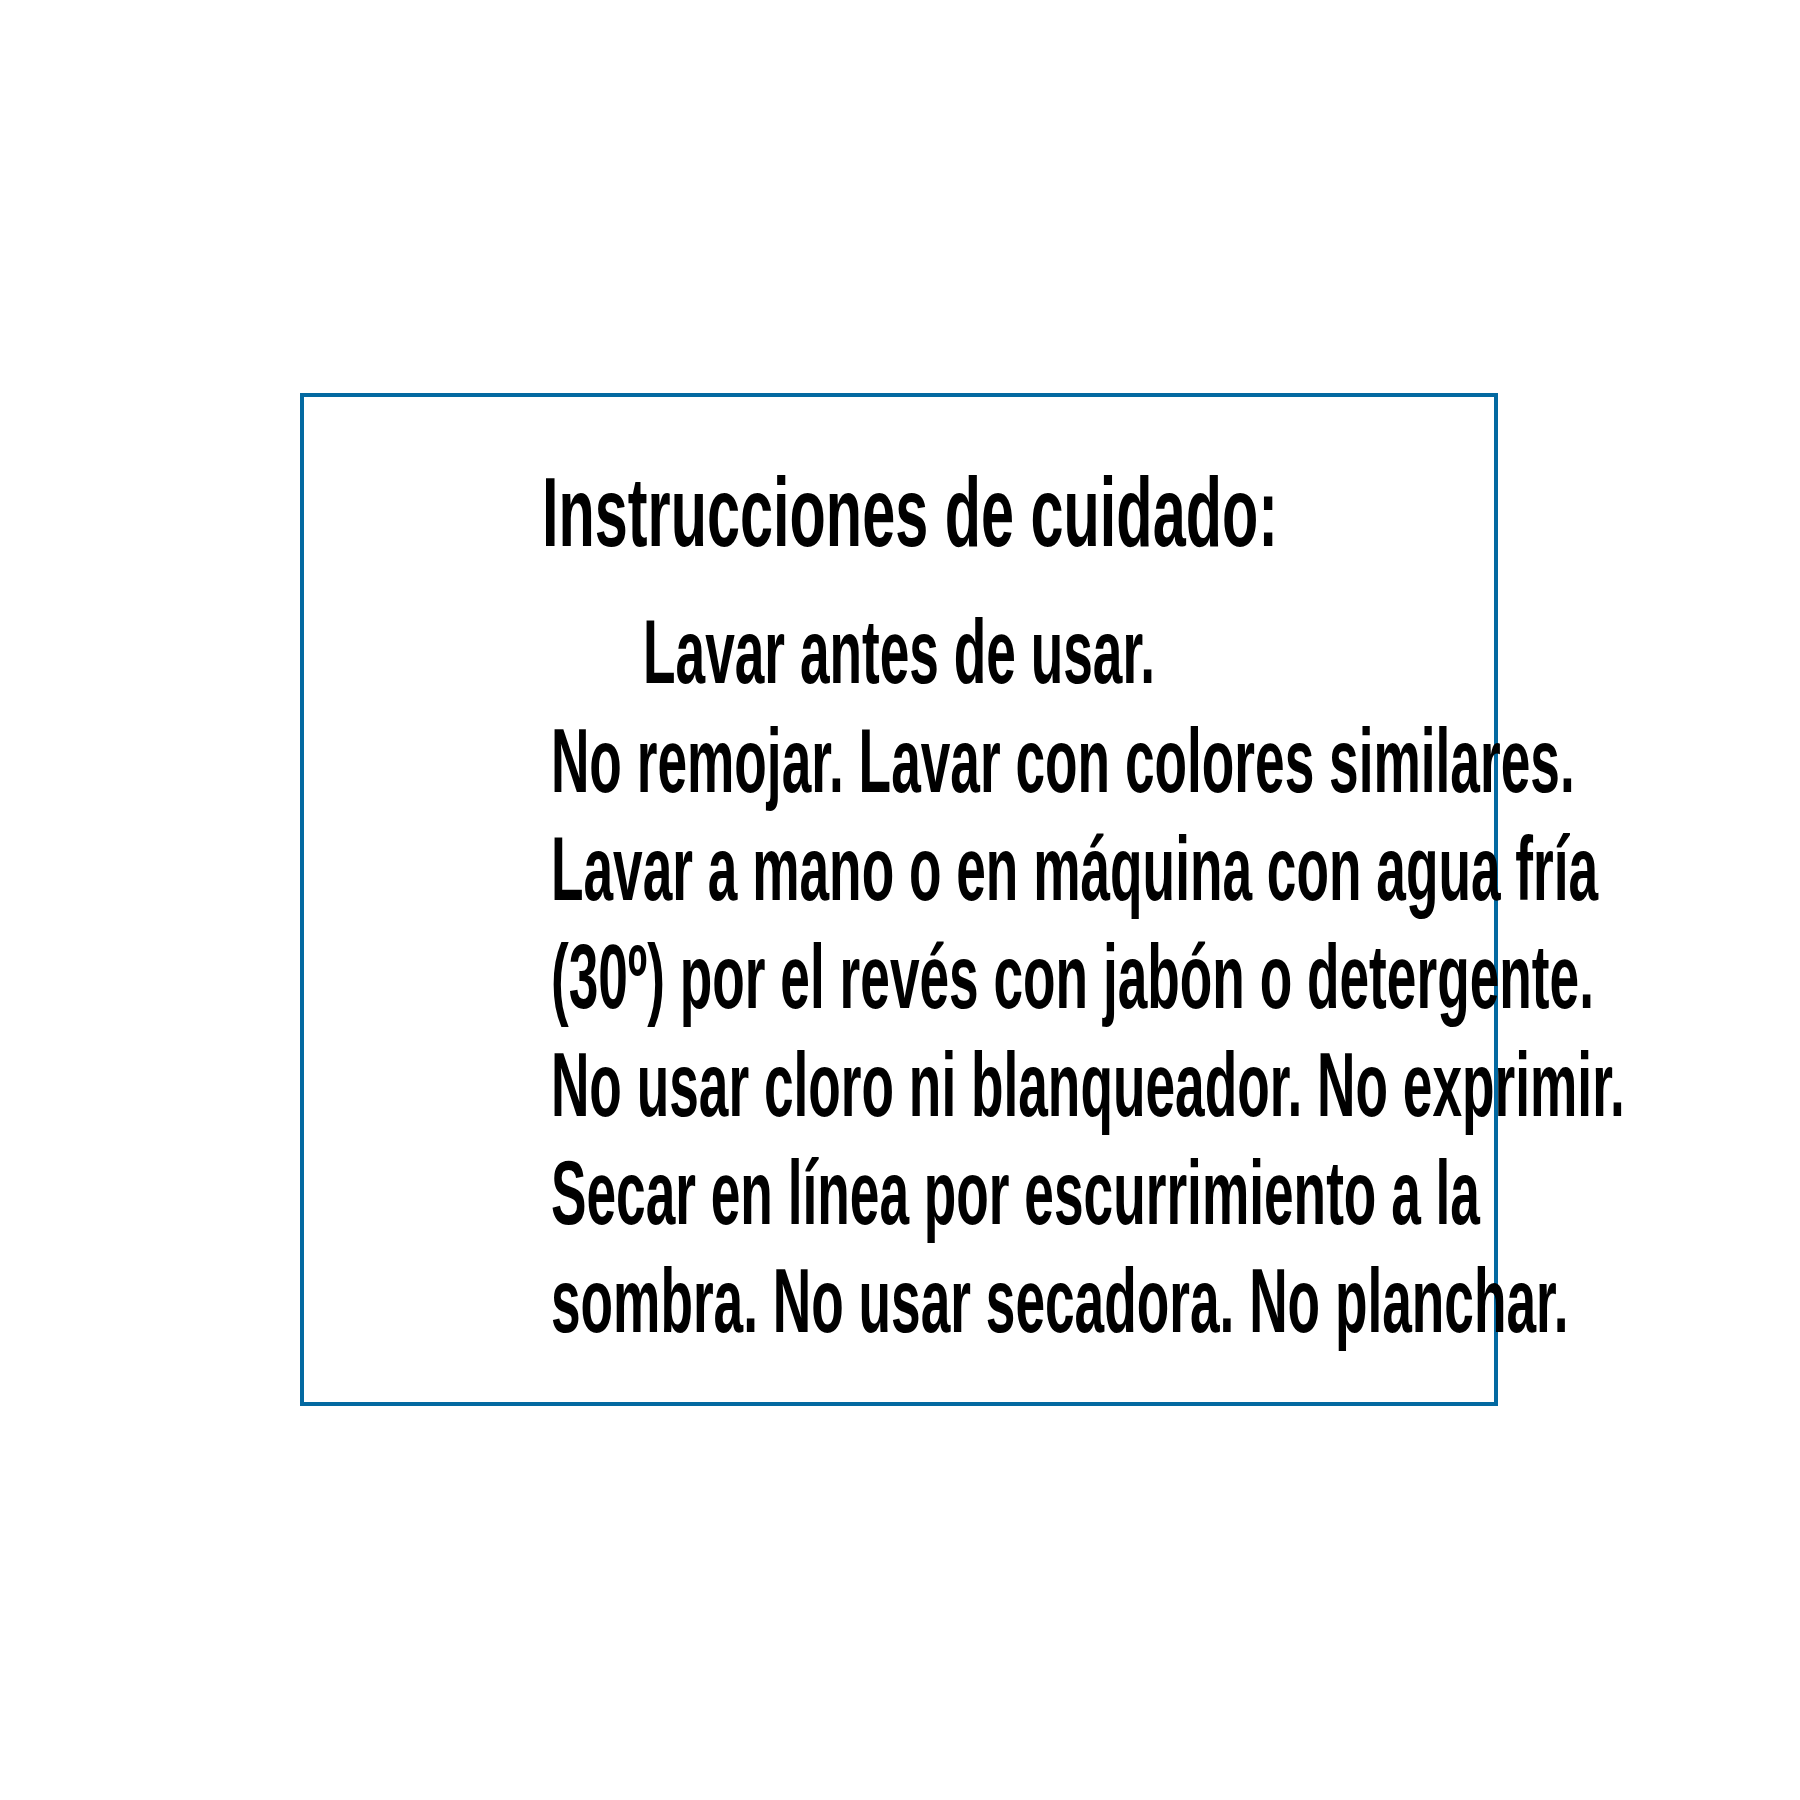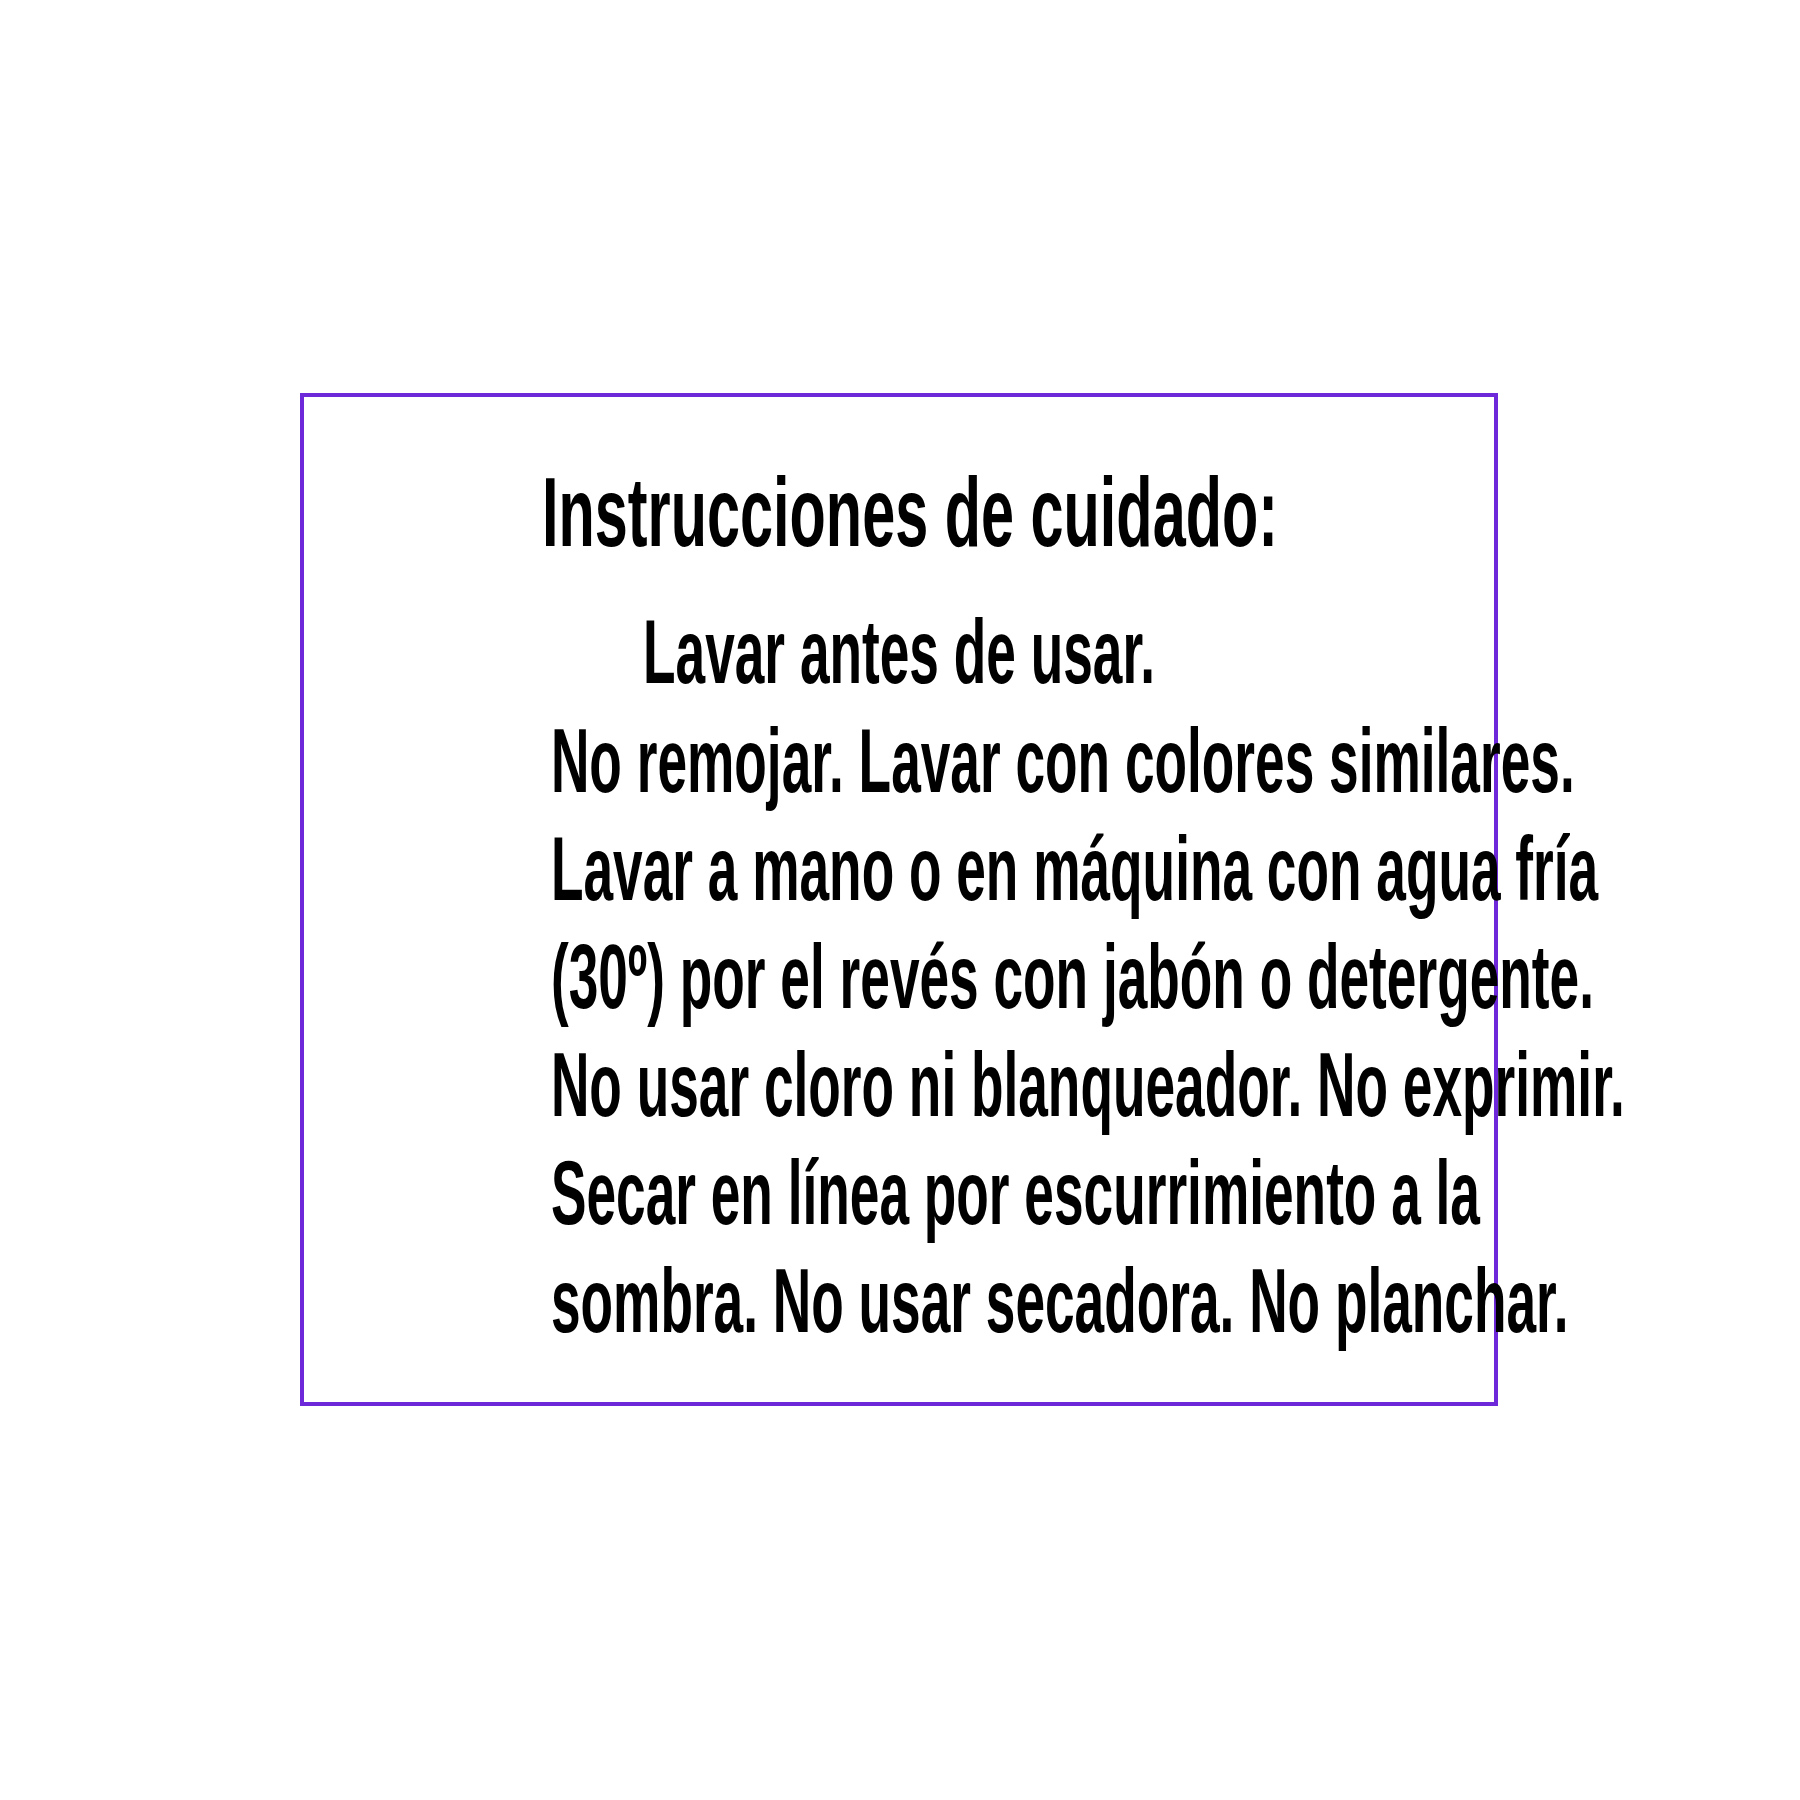--- a/index.html
+++ b/index.html
@@ -13,21 +13,21 @@
     background: #ffffff;
     overflow: hidden;
     font-family: "Liberation Sans", "DejaVu Sans", sans-serif;
   }
   .label-box {
     position: absolute;
     left: 300px;
     top: 393px;
     width: 1198px;
     height: 1013px;
-    border: 4px solid #6d28d9;
+    border: 4px solid #0369a1;
     box-sizing: border-box;
     background: #ffffff;
   }
   .line {
     position: absolute;
     left: 0;
     width: 100%;
     text-align: center;
     white-space: nowrap;
     color: #000000;

